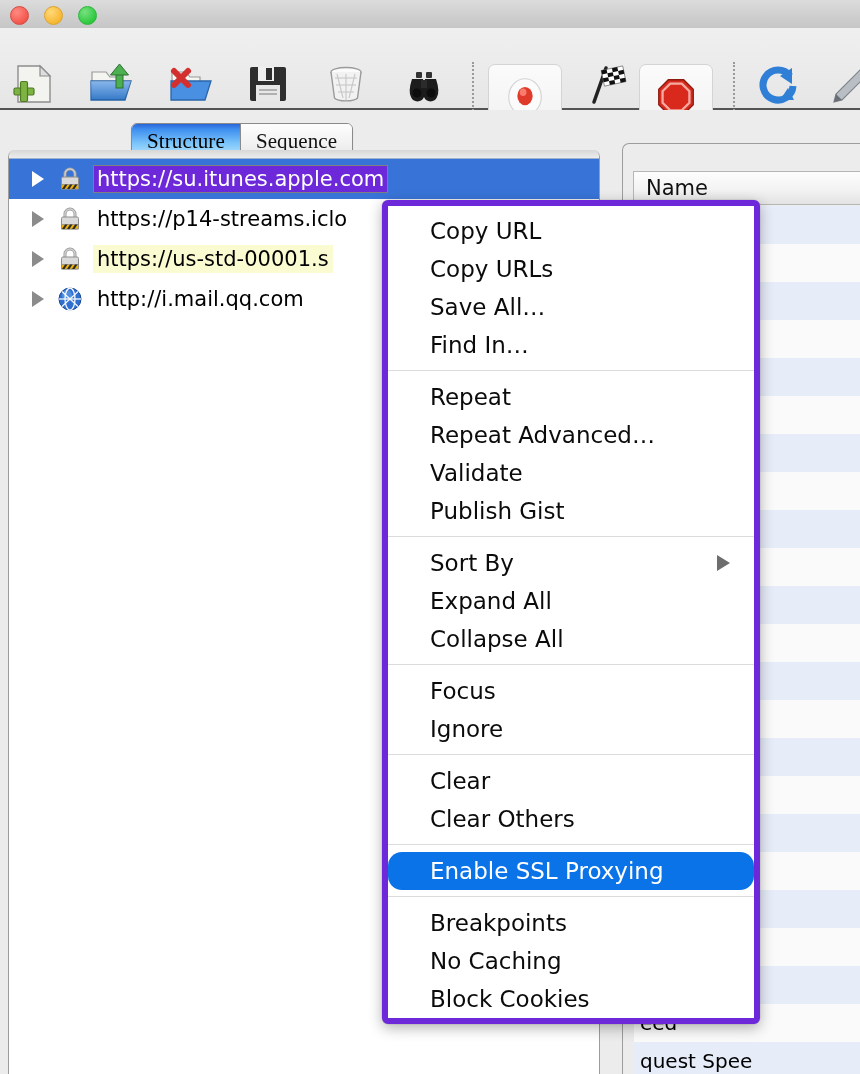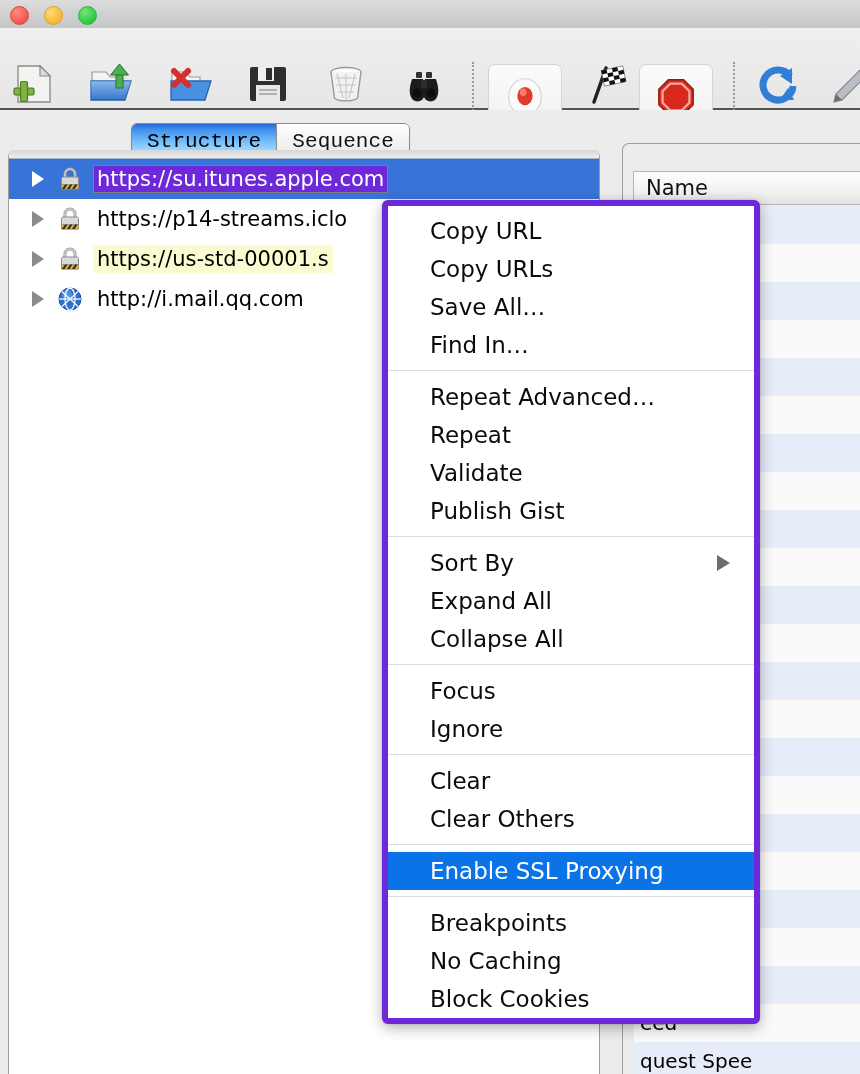--- a/index.html
+++ b/index.html
@@ -59,21 +59,21 @@
   .tabgroup {
     position: absolute; left: 131px; top: 123px;
     height: 34px; display: flex;
     border: 1px solid #8a8a8a; border-radius: 6px; overflow: hidden;
     box-shadow: 0 1px 1px rgba(0,0,0,.18);
     background: #fff;
   }
   .tab {
     padding: 0 15px; display: flex; align-items: center; justify-content: center;
     font-size: 21px; color: #111; letter-spacing: .1px;
-    font-family: Liberation Mono, monospace;
+    font-family: Liberation Serif, serif;
   }
   .tab.active {
     background: linear-gradient(to bottom, #2a66d8 0%, #3f8ff0 16%, #7dc6fb 58%, #bfe9ff 100%);
     color: #000;
     border-right: 1px solid #8a8a8a;
   }
   .tab.inactive {
     background: linear-gradient(to bottom, #fdfdfd 0%, #f2f2f2 55%, #e7e7e7 100%);
     color: #111;
   }
@@ -161,21 +161,21 @@
     padding: 6px 0 0 0;
     overflow: hidden;
   }
   .ctx-item {
     position: relative;
     height: 38px; line-height: 38px;
     padding-left: 42px; padding-right: 18px;
     font-size: 23px; color: #0b0b0b; white-space: nowrap;
     font-family: "DejaVu Sans", sans-serif;
   }
-  .ctx-item.highlight { background: #0b73e8; color: #ffffff; }
+  .ctx-item.highlight { background: #0b73e8; color: #ffffff; border-radius: 14px; }
   .ctx-sep {
     height: 1px; background: #dcdcdc; margin: 6px 0 7px 0;
   }
   .ctx-submenu-arrow {
     position: absolute; right: 24px; top: 50%; margin-top: -8px;
     width: 0; height: 0;
     border-left: 13px solid #6d6d6d;
     border-top: 8px solid transparent;
     border-bottom: 8px solid transparent;
   }
@@ -442,22 +442,22 @@
         </div>
       </div>
   </div>
 
   <div class="ctx-menu" id="ctx-menu">
       <div class="ctx-item"><span>Copy URL</span></div>
       <div class="ctx-item"><span>Copy URLs</span></div>
       <div class="ctx-item"><span>Save All…</span></div>
       <div class="ctx-item"><span>Find In…</span></div>
       <div class="ctx-sep"></div>
+      <div class="ctx-item"><span>Repeat</span></div>
       <div class="ctx-item"><span>Repeat Advanced…</span></div>
-      <div class="ctx-item"><span>Repeat</span></div>
       <div class="ctx-item"><span>Validate</span></div>
       <div class="ctx-item"><span>Publish Gist</span></div>
       <div class="ctx-sep"></div>
       <div class="ctx-item"><span>Sort By</span><span class="ctx-submenu-arrow"></span></div>
       <div class="ctx-item"><span>Expand All</span></div>
       <div class="ctx-item"><span>Collapse All</span></div>
       <div class="ctx-sep"></div>
       <div class="ctx-item"><span>Focus</span></div>
       <div class="ctx-item"><span>Ignore</span></div>
       <div class="ctx-sep"></div>

